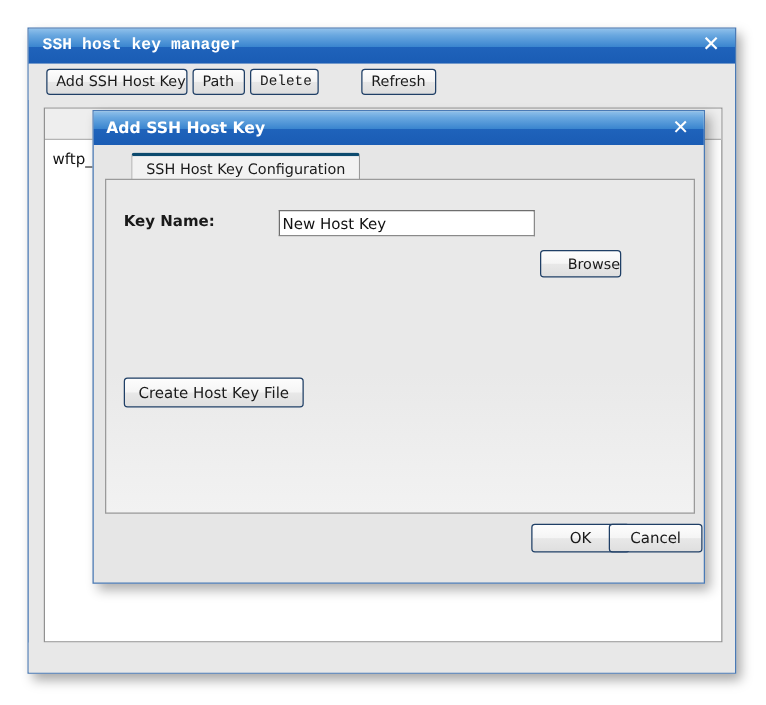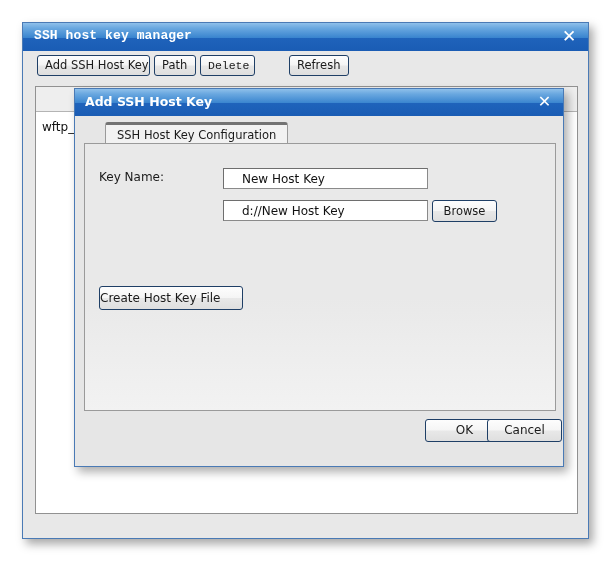--- a/index.html
+++ b/index.html
@@ -176,21 +176,21 @@
     width: 472px;
     height: 22px;
   }
   .tab {
     position: absolute;
     left: 21px;
     top: 0;
     height: 22px;
     background: #f2f2f2;
     border: 1px solid #9a9a9a;
-    border-top: 3px solid #737373;
+    border-top: 3px solid #0c4a6e;
     border-bottom: none;
     border-radius: 3px 3px 0 0;
     box-sizing: border-box;
     padding: 0 11px;
     font-size: 11.5px;
     color: #1a1a1a;
     line-height: 20px;
     white-space: nowrap;
     cursor: pointer;
   }
@@ -208,35 +208,36 @@
   }
 
   .field-row { position: absolute; left: 0; width: 100%; height: 22px; }
   .field-label {
     position: absolute;
     left: 14px;
     top: 2px;
     font-size: 12px;
     color: #1a1a1a;
     white-space: nowrap;
+    font-weight: bold;
   }
   .field-input {
     position: absolute;
     left: 138px;
     width: 205px;
     height: 21px;
     background: #ffffff;
     border: 1px solid #8a8a8a;
     border-top-color: #6e6e6e;
     border-left-color: #6e6e6e;
     box-sizing: border-box;
     font-family: "DejaVu Sans", "Liberation Sans", sans-serif;
     font-size: 12px;
     color: #111111;
-    padding: 0 18px;
+    padding: 0 2px;
     line-height: 19px;
     outline: none;
   }
   .pw-dots {
     letter-spacing: 1.5px;
     font-size: 11px;
     color: #000000;
   }
   .browse-btn {
     position: absolute;
@@ -245,37 +246,37 @@
     height: 22px;
     border: 1px solid #1f3f66;
     border-radius: 3px;
     background: linear-gradient(to bottom, #fdfdfd 0%, #f5f5f5 48%, #e8e8e8 52%, #dfdfdf 100%);
     font-family: "DejaVu Sans", "Liberation Sans", sans-serif;
     font-size: 11.5px;
     color: #1a1a1a;
     box-sizing: border-box;
     cursor: pointer;
     line-height: 20px;
-    text-align: center;
+    text-align: right;
   }
   .create-btn {
     position: absolute;
     left: 14px;
-    top: 142px;
+    top: 158px;
     width: 144px;
     height: 24px;
     border: 1px solid #1f3f66;
     border-radius: 3px;
     background: linear-gradient(to bottom, #fdfdfd 0%, #f5f5f5 48%, #e8e8e8 52%, #dfdfdf 100%);
     font-family: "DejaVu Sans", "Liberation Sans", sans-serif;
     font-size: 12px;
     color: #1a1a1a;
     box-sizing: border-box;
     cursor: pointer;
-    text-align: left;
+    text-align: center;
     line-height: 22px;
   }
 
   
   .dlg-btn {
     position: absolute;
     top: 330px;
     height: 23px;
     border: 1px solid #1f3f66;
     border-radius: 3px;
@@ -328,21 +329,20 @@
   </div>
 
   <div class="tab-panel">
 
     <div class="field-row" style="top:24px;">
       <div class="field-label">Key Name:</div>
       <input class="field-input" type="text" value="New Host Key" style="">
     </div>
 
     <div class="field-row" style="top:56px;">
-      <input class="field-input" type="text" value="d://New Host Key" style="">
       <div class="browse-btn">Browse</div>
     </div>
 
 
     <div class="create-btn">Create Host Key File</div>
   </div>
 
   <div class="dlg-btn btn-ok">OK</div>
   <div class="dlg-btn btn-cancel">Cancel</div>
 </div>

